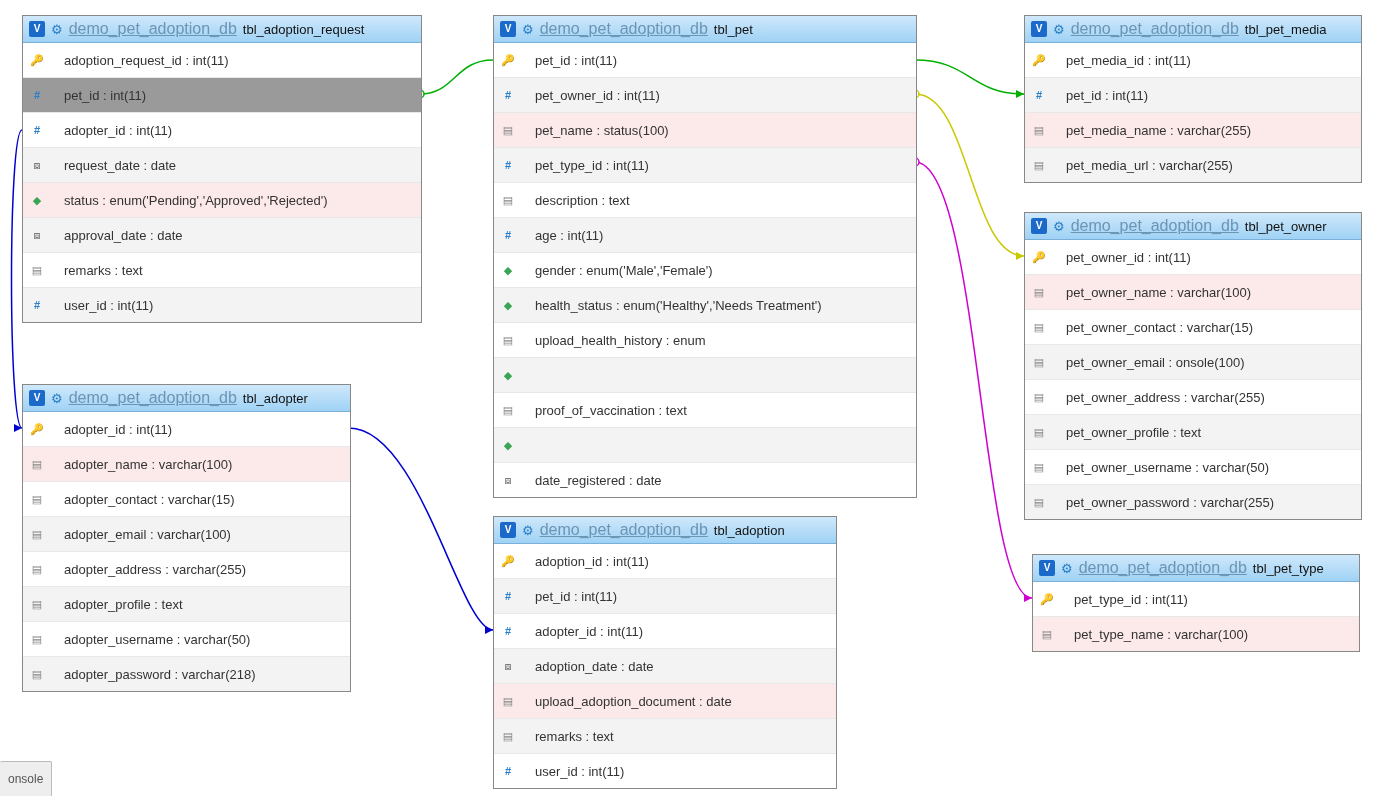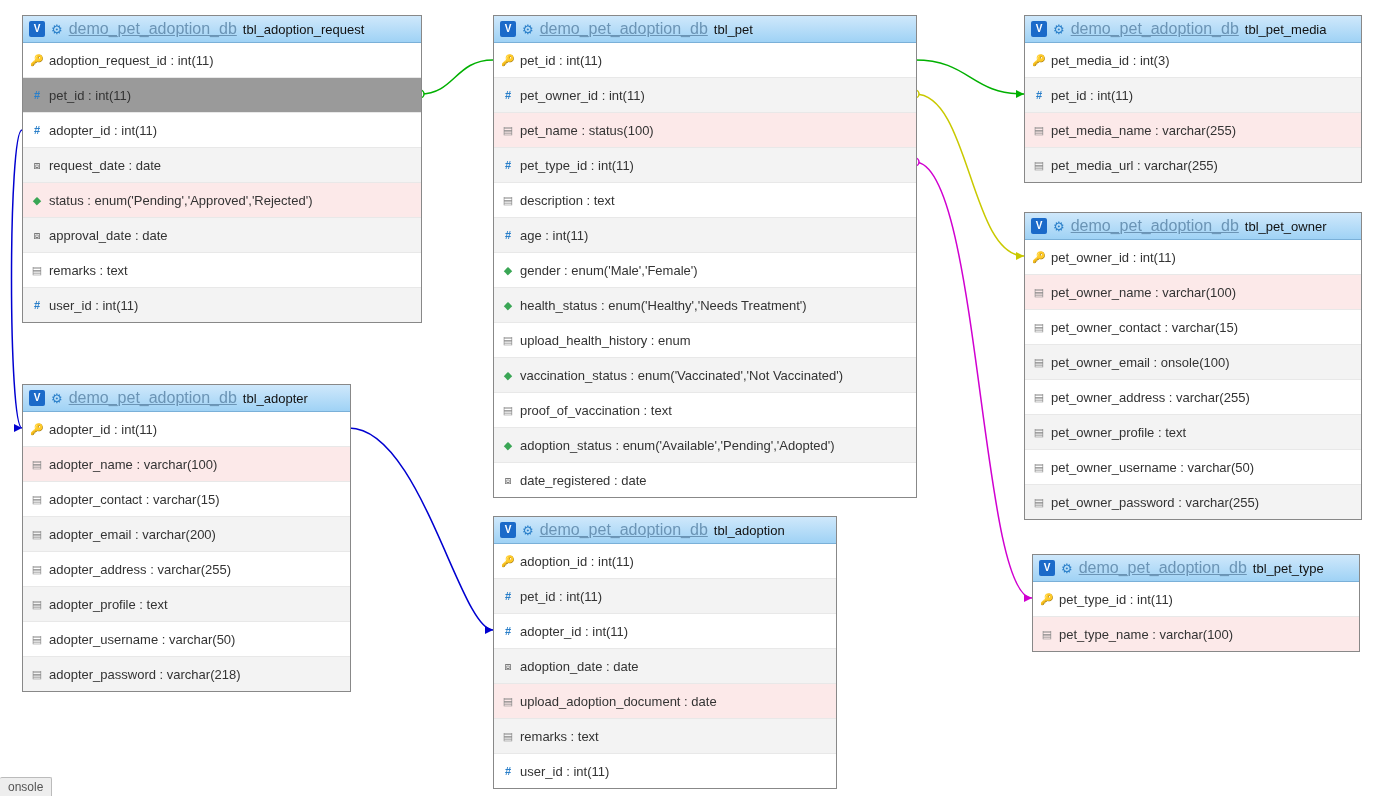--- a/index.html
+++ b/index.html
@@ -88,30 +88,30 @@
     display: inline-flex;
     justify-content: center;
     font-size: 11px;
     line-height: 1;
   }
   .col-icon.pk { color: #c9a100; }
   .col-icon.fk { color: #2a7fc9; font-weight: bold; }
   .col-icon.txt { color: #888; }
   .col-icon.enum { color: #3aa655; }
   .col-icon.date { color: #555; }
-  .col-label { color: #333; }
+  .col-label { color: #333; margin-left: 15px; }
   .console-btn {
     position: absolute;
     left: 0;
     bottom: 0;
     background: #eee;
     border: 1px solid #bbb;
     border-bottom: none;
     border-left: none;
-    padding: 2px 8px;
+    padding: 10px 8px;
     font-size: 12px;
     color: #555;
     border-radius: 2px 2px 0 0;
   }
 </style>
 </head>
 <body>
 
 <div class="canvas">
 
@@ -189,21 +189,21 @@
         <div class="col pink">
           <span class="col-icon txt">▤</span>
           <span class="col-label">adopter_name : varchar(100)</span>
         </div>
         <div class="col white">
           <span class="col-icon txt">▤</span>
           <span class="col-label">adopter_contact : varchar(15)</span>
         </div>
         <div class="col alt">
           <span class="col-icon txt">▤</span>
-          <span class="col-label">adopter_email : varchar(200)</span>
+          <span class="col-label">adopter_email : varchar(100)</span>
         </div>
         <div class="col white">
           <span class="col-icon txt">▤</span>
           <span class="col-label">adopter_address : varchar(255)</span>
         </div>
         <div class="col alt">
           <span class="col-icon txt">▤</span>
           <span class="col-label">adopter_profile : text</span>
         </div>
         <div class="col white">
@@ -253,29 +253,27 @@
         <div class="col alt">
           <span class="col-icon enum">◆</span>
           <span class="col-label">health_status : enum('Healthy','Needs Treatment')</span>
         </div>
         <div class="col white">
           <span class="col-icon txt">▤</span>
           <span class="col-label">upload_health_history : enum</span>
         </div>
         <div class="col alt">
           <span class="col-icon enum">◆</span>
-          <span class="col-label">vaccination_status : enum('Vaccinated','Not Vaccinated')</span>
         </div>
         <div class="col white">
           <span class="col-icon txt">▤</span>
           <span class="col-label">proof_of_vaccination : text</span>
         </div>
         <div class="col alt">
           <span class="col-icon enum">◆</span>
-          <span class="col-label">adoption_status : enum('Available','Pending','Adopted')</span>
         </div>
         <div class="col white">
           <span class="col-icon date">⧈</span>
           <span class="col-label">date_registered : date</span>
         </div>
       </div>
       <div class="table" style="left: 493px; top: 516px; width: 342px;">
         <div class="table-header">
           <span class="v-badge">V</span>
           <span class="gear">⚙</span>
@@ -313,21 +311,21 @@
       </div>
       <div class="table" style="left: 1024px; top: 15px; width: 336px;">
         <div class="table-header">
           <span class="v-badge">V</span>
           <span class="gear">⚙</span>
           <span class="db-name">demo_pet_adoption_db</span>
           <span class="tbl-name">tbl_pet_media</span>
         </div>
         <div class="col white">
           <span class="col-icon pk">🔑</span>
-          <span class="col-label">pet_media_id : int(3)</span>
+          <span class="col-label">pet_media_id : int(11)</span>
         </div>
         <div class="col alt">
           <span class="col-icon fk">#</span>
           <span class="col-label">pet_id : int(11)</span>
         </div>
         <div class="col pink">
           <span class="col-icon txt">▤</span>
           <span class="col-label">pet_media_name : varchar(255)</span>
         </div>
         <div class="col alt">

